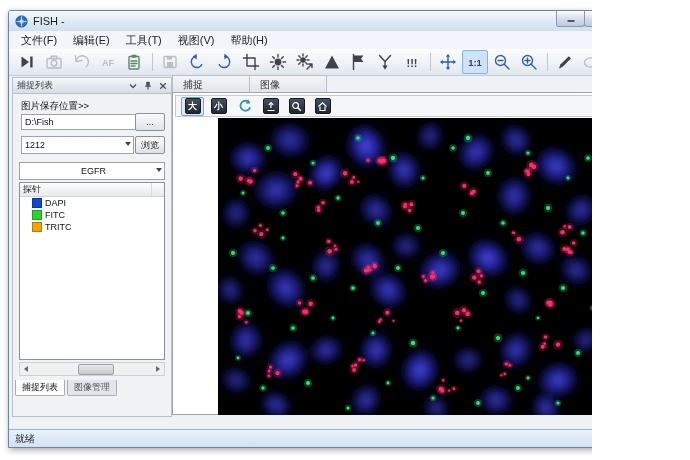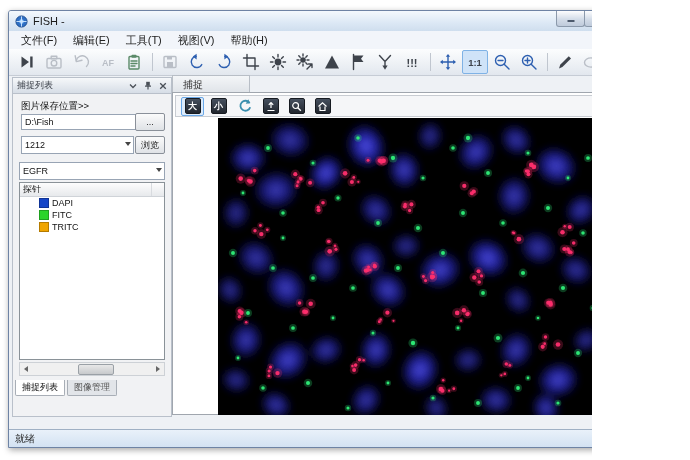--- a/index.html
+++ b/index.html
@@ -51,21 +51,21 @@
     background:linear-gradient(#fbfbfb,#dfe2e6);font-size:9px;color:#222;
     display:flex;align-items:center;justify-content:center;}
   .combo{position:absolute;height:16px;border:1px solid #98a4b4;background:#fff;
     font-size:9px;color:#111;display:flex;align-items:center;padding-left:3px;}
   .combo-arrow{position:absolute;right:2px;top:5px;width:0;height:0;
     border-left:3.5px solid transparent;border-right:3.5px solid transparent;border-top:4px solid #444;}
   .listbox{position:absolute;left:6px;top:104px;right:6px;bottom:56px;background:#fff;border:1px solid #8a9298;}
   .list-header{height:13px;background:linear-gradient(#fdfdfd,#e7e9ec);border-bottom:1px solid #cfd3d8;
     font-size:9px;color:#222;display:flex;align-items:center;padding-left:3px;position:relative;}
   .list-header:after{content:"";position:absolute;right:12px;top:0;bottom:0;width:1px;background:#d8dbdf;}
-  .probe-row{height:12px;display:flex;align-items:center;padding-left:19px;font-size:9px;color:#111;}
+  .probe-row{height:12px;display:flex;align-items:center;padding-left:12px;font-size:9px;color:#111;}
   .probe-swatch{width:8px;height:8px;margin-right:3px;border:1px solid rgba(0,0,0,.25);}
   .hscroll{position:absolute;left:6px;right:6px;bottom:40px;height:12px;background:#f0f0f0;
     border:1px solid #cdd1d6;display:flex;align-items:center;}
   .hs-arrow{width:12px;height:10px;display:flex;align-items:center;justify-content:center;}
   .hs-tri-l{width:0;height:0;border-top:3px solid transparent;border-bottom:3px solid transparent;border-right:4px solid #666;}
   .hs-tri-r{width:0;height:0;border-top:3px solid transparent;border-bottom:3px solid transparent;border-left:4px solid #666;}
   .hs-track{flex:1;position:relative;height:10px;}
   .hs-thumb{position:absolute;left:38%;width:34px;height:9px;background:linear-gradient(#e8e8e8,#c7c9cc);
     border:1px solid #9aa0a6;border-radius:2px;}
   .lp-tabs{position:absolute;left:0;bottom:20px;display:flex;padding-left:2px;}
@@ -317,21 +317,21 @@
           </div>
       </div>
       <div class="lp-label">图片保存位置&gt;&gt;</div>
       <input class="lp-input" readonly="" value="D:\Fish" style="">
       <div class="btn-3d" style="left:122px;top:35px;width:28px;">...</div>
       <div class="combo" style="left:8px;top:58px;width:108px;">
         <span>1212</span>
         <i class="combo-arrow"></i>
       </div>
       <div class="btn-3d" style="left:122px;top:58px;width:28px;">浏览</div>
-      <div class="combo" style="left:6px;top:84px;right:6px;">
+      <div class="combo" style="left:6px;top:84px;right:6px;justify-content:center;">
         <span>EGFR</span>
         <i class="combo-arrow"></i>
       </div>
       <div class="listbox">
         <div class="list-header">探针</div>
         <div id="probeRows">
             <div class="probe-row">
               <span class="probe-swatch" style="background: rgb(22, 70, 200);"></span>
               <span>DAPI</span>
             </div>
@@ -357,20 +357,21 @@
           </div>
       </div>
       <div class="lp-tabs" id="lpTabs">
           <div class="lp-tab active">捕捉列表</div>
           <div class="lp-tab">图像管理</div>
         </div>
     </div>
 
     <div class="main-tabs" id="mainTabs">
         <div class="tab">捕捉</div>
+        <div class="tab">图像</div>
       </div>
 
     <div class="content-panel">
       <div class="gallery-bar" id="galleryBar">
           <div class="gal-btn selected">
             <div class="gico">大</div>
           </div>
           <div class="gal-btn">
             <div class="gico">小</div>
           </div>

